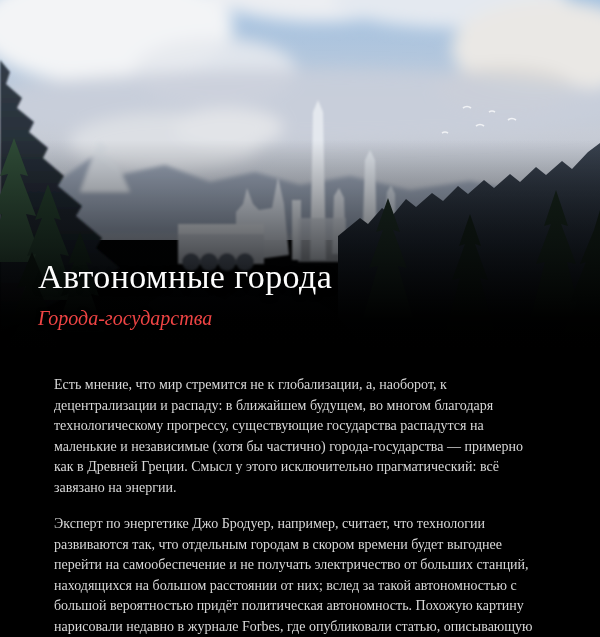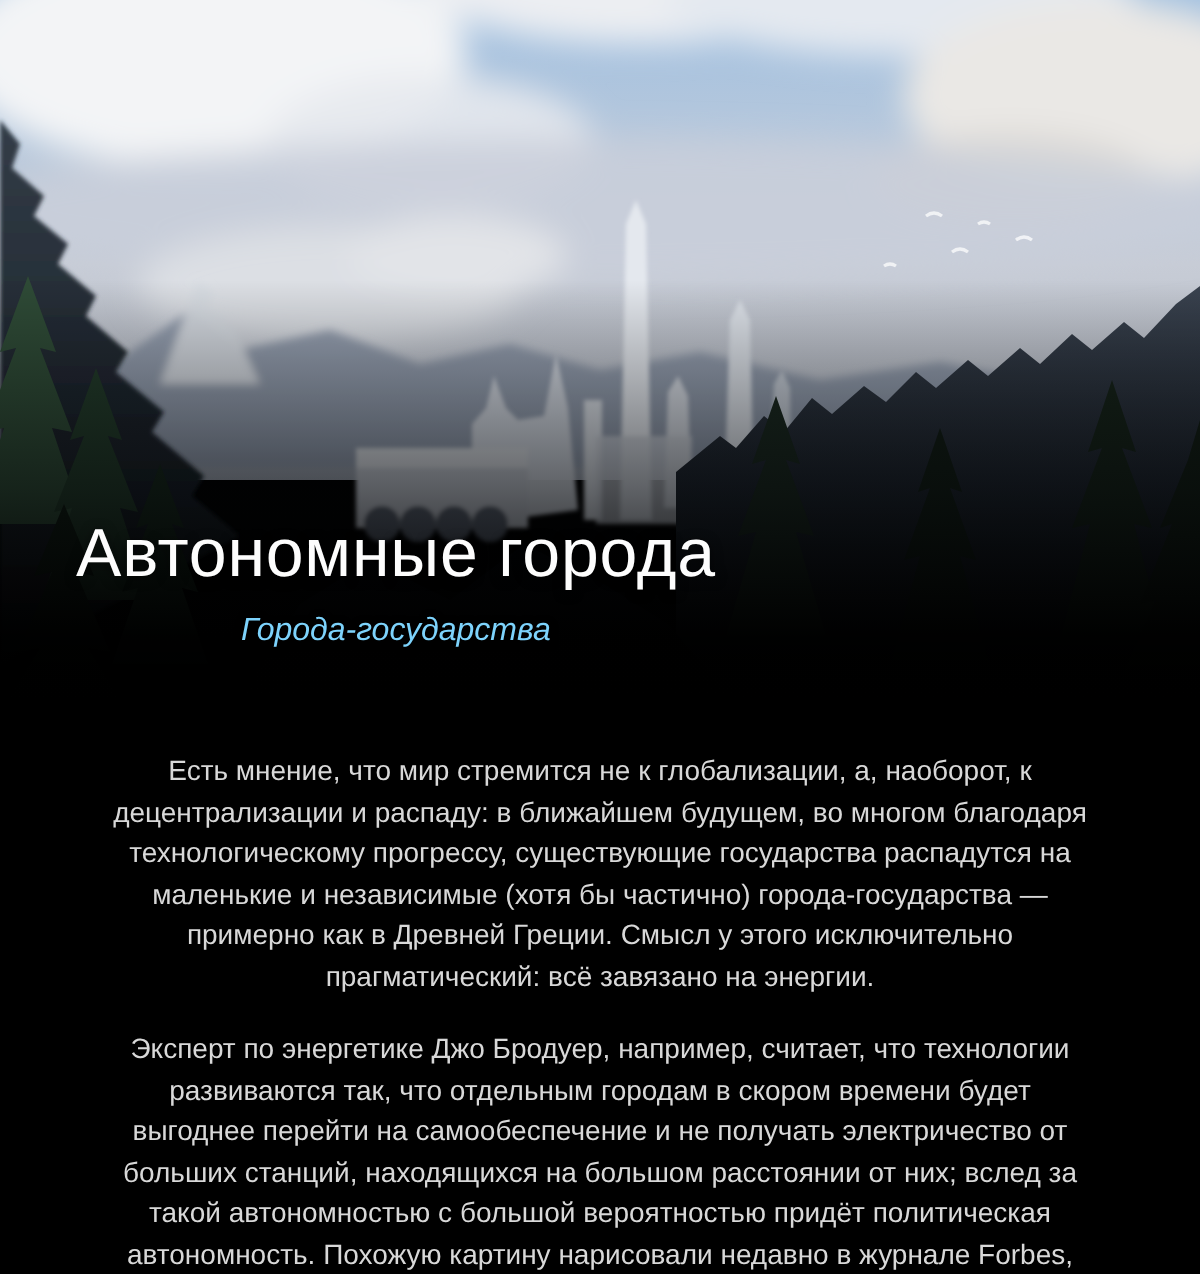--- a/index.html
+++ b/index.html
@@ -1,22 +1,21 @@
 <!DOCTYPE html>
 <html><head>
 <meta charset="utf-8">
 <style>
   html,body{margin:0;padding:0;background:#000;}
   .card{
     position:relative;
     width:600px;height:637px;
     background:#000;
     overflow:hidden;
-    font-family:Liberation Sans, sans-serif;
-    text-align:center;
+    font-family:Liberation Serif, serif;
   }
   .hero{
     position:relative;
     width:600px;height:350px;
     background:#000;
   }
   .hero svg{display:block;width:100%;height:100%;}
   .title-overlay{
     position:absolute;
     left:38px;
@@ -27,24 +26,24 @@
     margin:0;
     font-size:34px;
     line-height:38px;
     font-weight:300;
     letter-spacing:0.4px;
     color:#fdfdfd;
     text-shadow:0 1px 6px rgba(0,0,0,0.55);
   }
   .title-overlay .subtitle{
     margin:11px 0 0 0;
-    font-size:16px;
+    font-size:20px;
     font-style:italic;
     font-weight:400;
-    color:#7dd3fc;
+    color:#ef4444;
     text-shadow:0 1px 4px rgba(0,0,0,0.55);
   }
   .body-text{
     padding:9px 38px 0 38px;
     color:#d8d8d8;
     font-size:14px;
     line-height:20.5px;
   }
   .body-text p{margin:16px;}
   .body-text p + p{margin-top:6px;}

